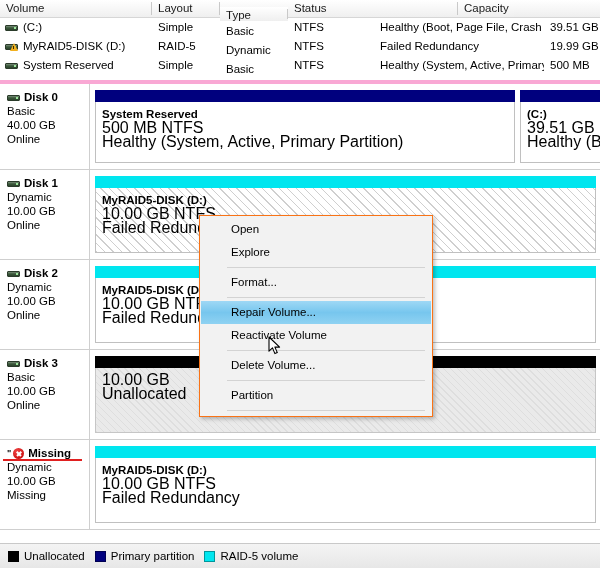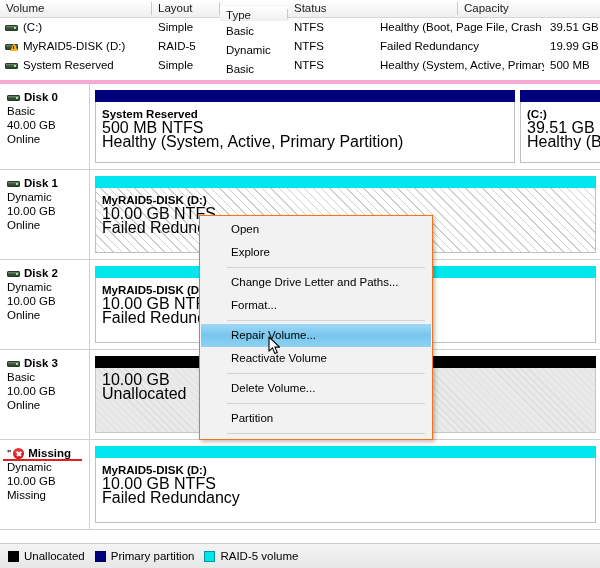--- a/index.html
+++ b/index.html
@@ -509,21 +509,20 @@
           </div>
         </div>
       </div>
     </div>
   </div>
 
 <div class="ctx-menu">
     <div class="ctx-item">Open</div>
     <div class="ctx-item">Explore</div>
     <div class="ctx-sep"></div>
-    <div class="ctx-item">Change Drive Letter and Paths...</div>
     <div class="ctx-item">Format...</div>
     <div class="ctx-sep"></div>
     <div class="ctx-item selected">Repair Volume...</div>
     <div class="ctx-item">Reactivate Volume</div>
     <div class="ctx-sep"></div>
     <div class="ctx-item">Delete Volume...</div>
     <div class="ctx-sep"></div>
     <div class="ctx-item">Partition</div>
     <div class="ctx-sep"></div>
   </div>

